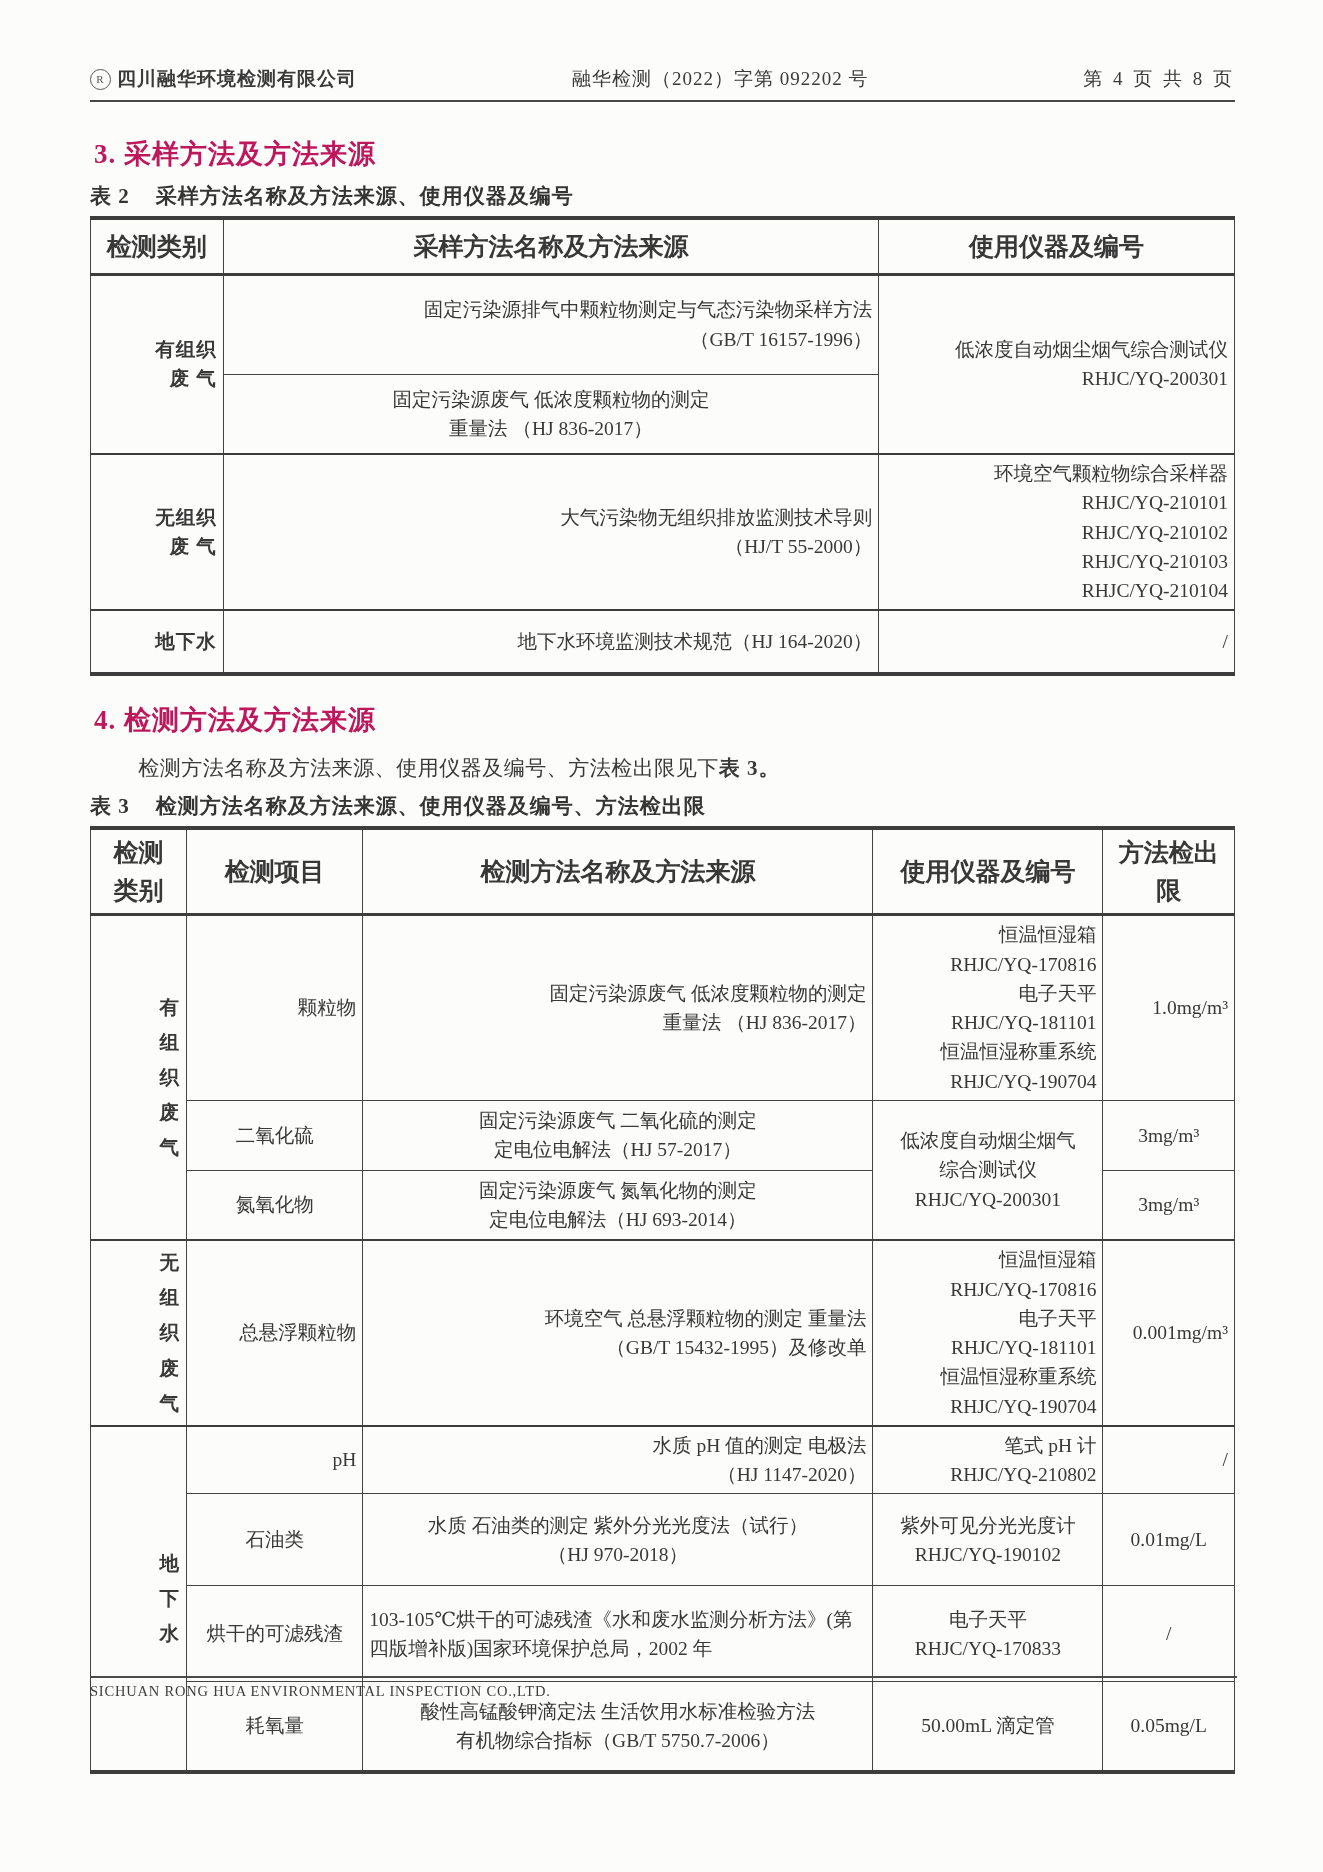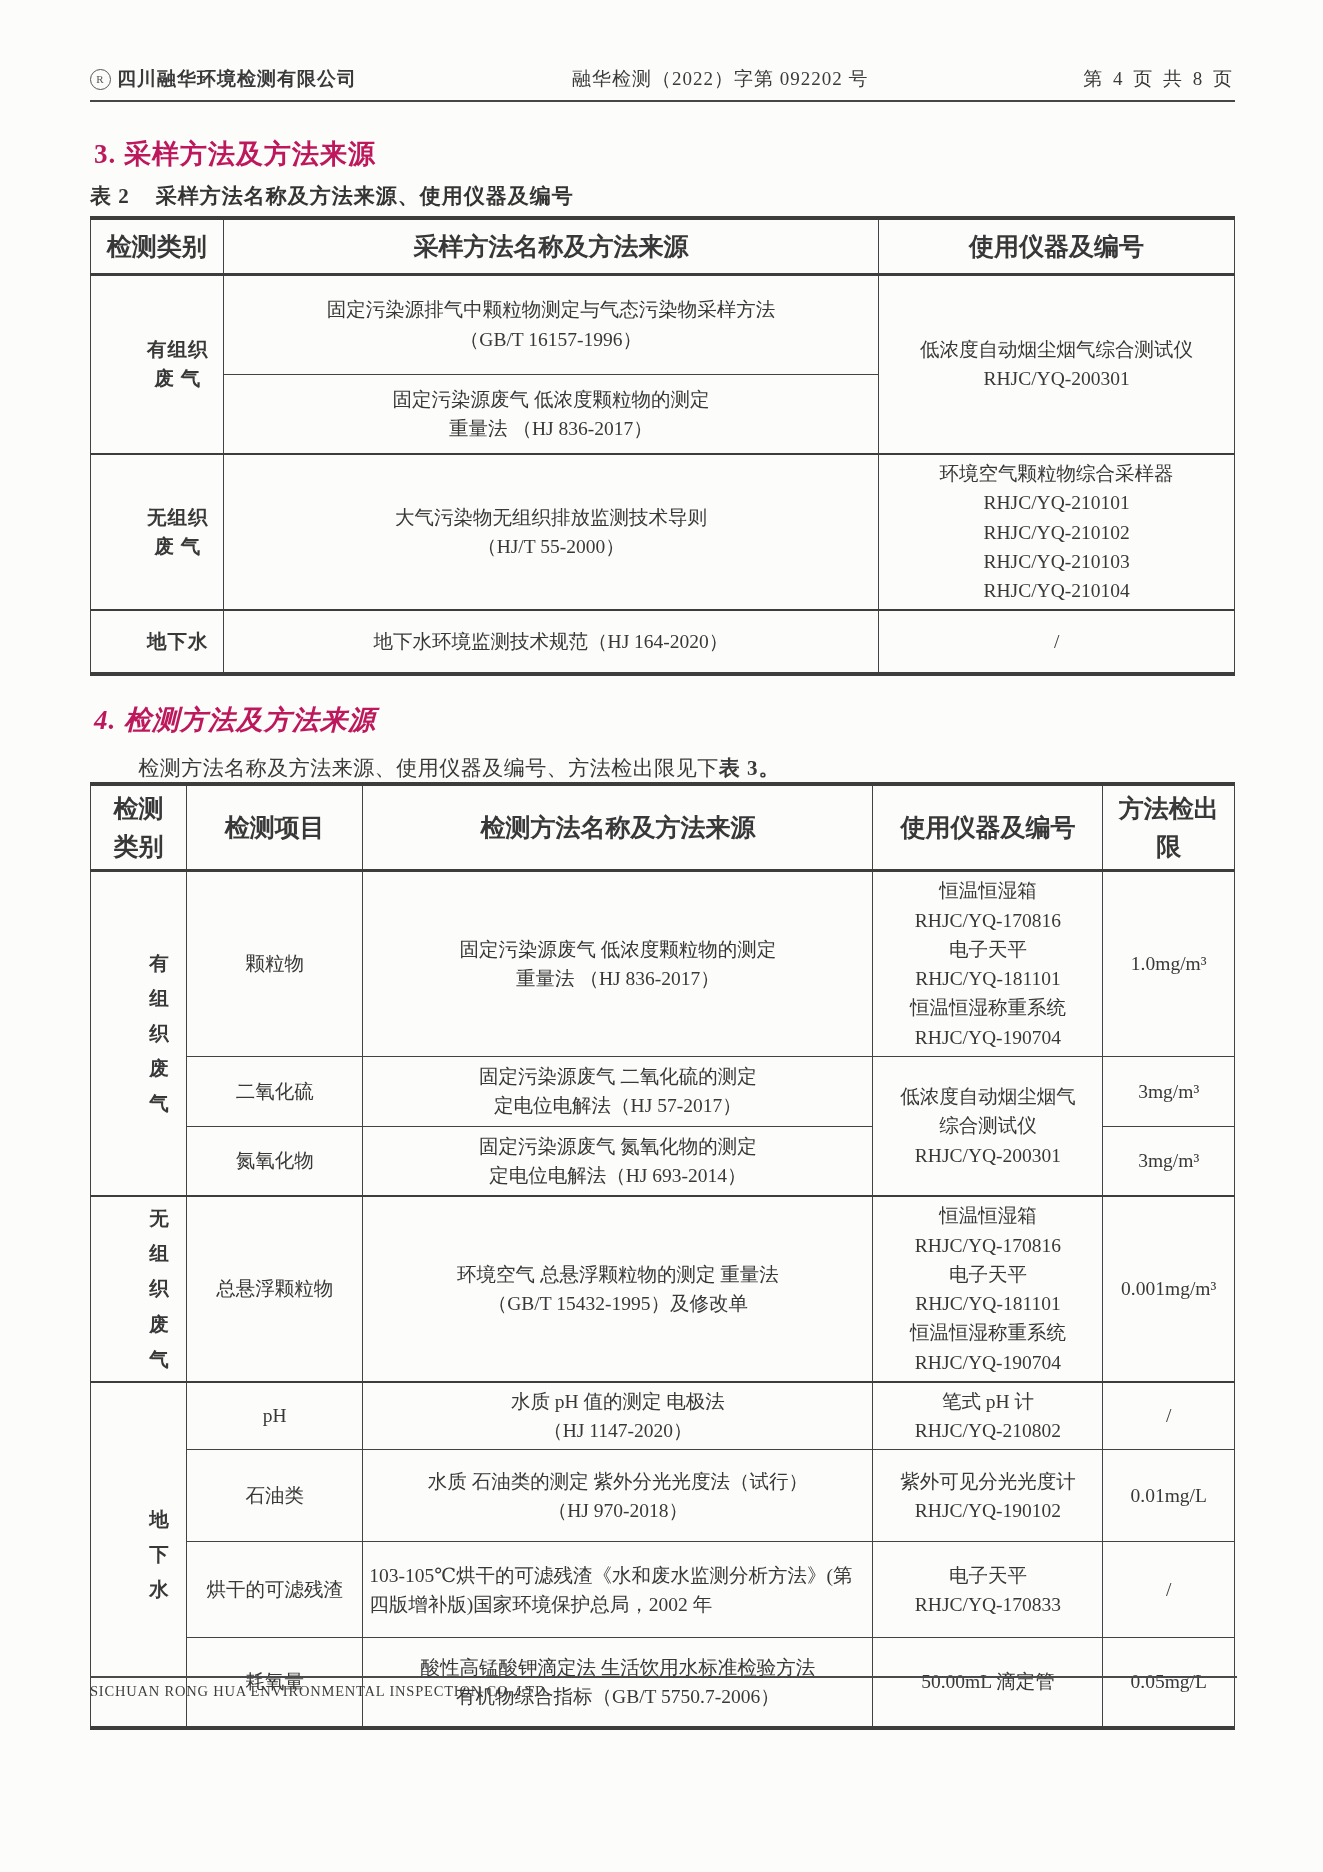--- a/index.html
+++ b/index.html
@@ -38,21 +38,21 @@
         border-top:4px solid #3d3d3d;border-bottom:4px solid #3d3d3d;}
   th,td{
     border:1.5px solid #434343;
     text-align:center;vertical-align:middle;
     font-size:19.5px;color:#383838;
     white-space:pre-line;line-height:1.5;
     padding:4px 6px;
   }
   th{font-weight:bold;font-size:25px;font-family:Liberation Serif, serif;}
   thead th{border-bottom:3px solid #3d3d3d;}
-  tr.group td{border-top:2.6px solid #3d3d3d;}
+  tr.group td{border-top:2.6px solid #3d3d3d;text-align:right;}
   td.cat{font-weight:bold;letter-spacing:1px;padding-left:48px;}
   td.vcat{line-height:1.8;}
 
   
   .t2-hdr{height:56px}.t2-r1a{height:100px}.t2-r1b{height:80px}
   .t2-r2{height:150px}.t2-r3{height:64px}
   
   .t3-hdr{height:64px}.t3-r0{height:160px}.t3-r1{height:70px}.t3-r2{height:70px}
   .t3-r3{height:165px}.t3-r4{height:68px}.t3-r5{height:92px}.t3-r6{height:96px}.t3-r7{height:90px}
 
@@ -118,22 +118,23 @@
 RHJC/YQ-210104</td>
       </tr>
       <tr class="t2-r3 group">
         <td class="cat">地下水</td>
         <td>地下水环境监测技术规范（HJ 164-2020）</td>
         <td>/</td>
       </tr>
     </tbody>
   </table>
 
-  <div class="sec-title" style="margin-top:26px;font-style:italic;">4. 检测方法及方法来源</div>
+  <div class="sec-title" style="margin-top:26px;">4. 检测方法及方法来源</div>
   <p class="sec-intro"><span>检测方法名称及方法来源、使用仪器及编号、方法检出限见下</span><b>表 3。</b></p>
+  <div class="tbl-caption"><span class="cap-label">表 3</span><span>检测方法名称及方法来源、使用仪器及编号、方法检出限</span></div>
 
   <table>
     <colgroup>
         <col style="width:8.4%">
         <col style="width:15.4%">
         <col style="width:44.6%">
         <col style="width:20.1%">
         <col style="width:11.5%">
       </colgroup>
     <thead>

